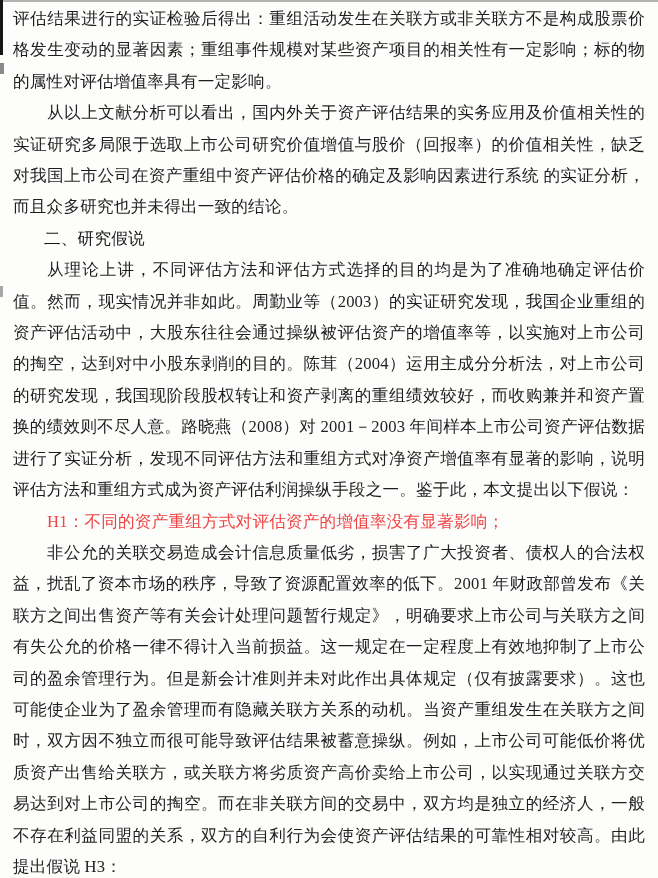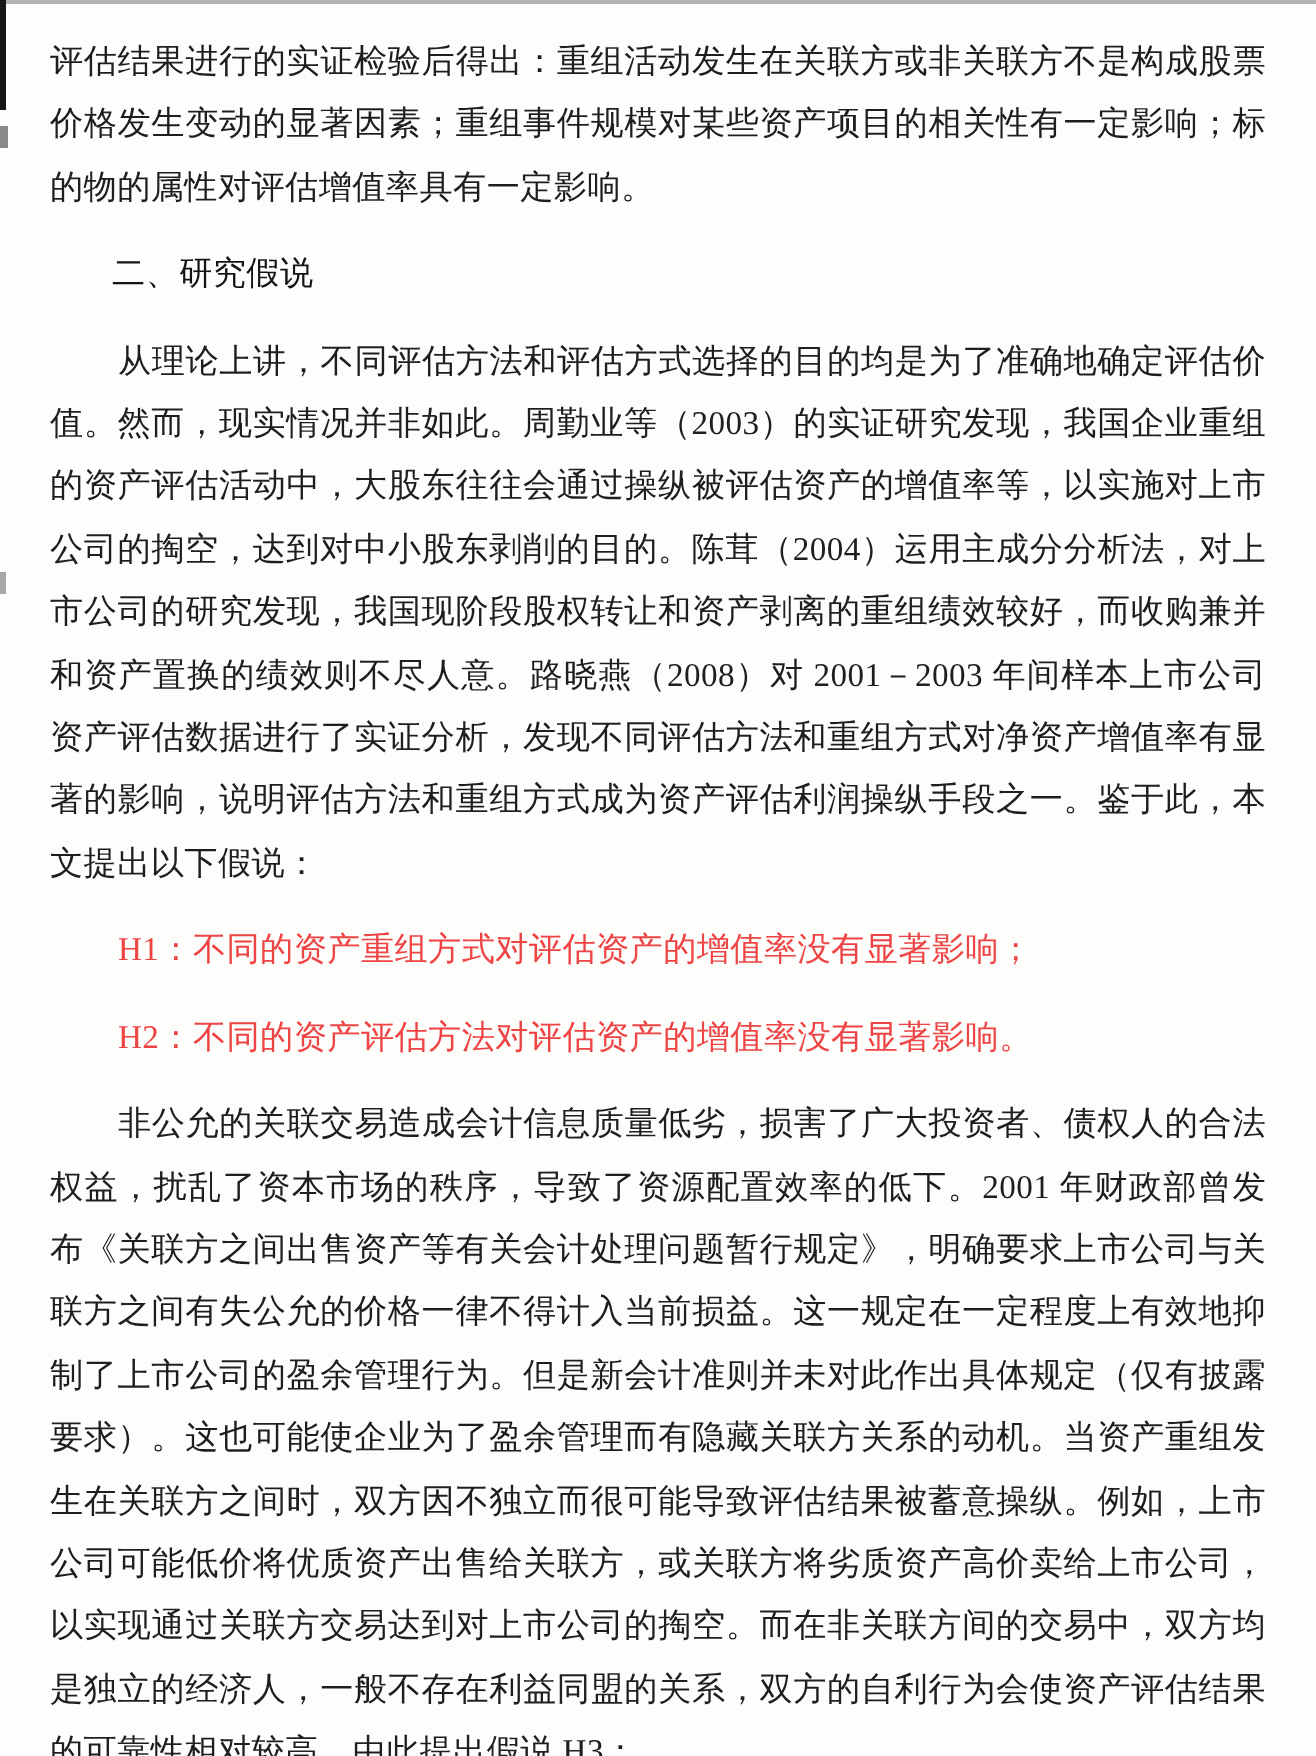--- a/index.html
+++ b/index.html
@@ -16,21 +16,21 @@
     font-family: "Liberation Serif", "DejaVu Serif", serif;
     color: #1e1e1e;
   }
   .content {
     position: absolute;
     left: 13px;
     top: 3px;
     width: 632px;
   }
   .content p, .content h2 {
-    margin: 12px;
+    margin: 0;
     font-size: 16.6px;
     line-height: 31.4px;
     text-align: justify;
     text-justify: inter-ideograph;
     font-weight: 400;
     letter-spacing: 0.2px;
     word-break: break-all;
   }
   .para-indent {
     text-indent: 34px;
@@ -76,20 +76,20 @@
 
 <div class="page">
 
   <div class="artifact artifact-top-line"></div>
   <div class="artifact artifact-left-bar"></div>
   <div class="artifact artifact-left-tick-1"></div>
   <div class="artifact artifact-left-tick-2"></div>
 
   <div class="content">
     <p>评估结果进行的实证检验后得出：重组活动发生在关联方或非关联方不是构成股票价格发生变动的显著因素；重组事件规模对某些资产项目的相关性有一定影响；标的物的属性对评估增值率具有一定影响。</p>
+    <p class="para-indent">从以上文献分析可以看出，国内外关于资产评估结果的实务应用及价值相关性的实证研究多局限于选取上市公司研究价值增值与股价（回报率）的价值相关性，缺乏对我国上市公司在资产重组中资产评估价格的确定及影响因素进行系统 的实证分析，而且众多研究也并未得出一致的结论。</p>
     <h2 class="section-heading">二、研究假说</h2>
     <p class="para-indent">从理论上讲，不同评估方法和评估方式选择的目的均是为了准确地确定评估价值。然而，现实情况并非如此。周勤业等（2003）的实证研究发现，我国企业重组的资产评估活动中，大股东往往会通过操纵被评估资产的增值率等，以实施对上市公司的掏空，达到对中小股东剥削的目的。陈茸（2004）运用主成分分析法，对上市公司的研究发现，我国现阶段股权转让和资产剥离的重组绩效较好，而收购兼并和资产置换的绩效则不尽人意。路晓燕（2008）对 2001－2003 年间样本上市公司资产评估数据进行了实证分析，发现不同评估方法和重组方式对净资产增值率有显著的影响，说明评估方法和重组方式成为资产评估利润操纵手段之一。鉴于此，本文提出以下假说：</p>
     <p class="hypothesis">H1：不同的资产重组方式对评估资产的增值率没有显著影响；</p>
-    <p class="hypothesis">H2：不同的资产评估方法对评估资产的增值率没有显著影响。</p>
     <p class="para-indent">非公允的关联交易造成会计信息质量低劣，损害了广大投资者、债权人的合法权益，扰乱了资本市场的秩序，导致了资源配置效率的低下。2001 年财政部曾发布《关联方之间出售资产等有关会计处理问题暂行规定》，明确要求上市公司与关联方之间有失公允的价格一律不得计入当前损益。这一规定在一定程度上有效地抑制了上市公司的盈余管理行为。但是新会计准则并未对此作出具体规定（仅有披露要求）。这也可能使企业为了盈余管理而有隐藏关联方关系的动机。当资产重组发生在关联方之间时，双方因不独立而很可能导致评估结果被蓄意操纵。例如，上市公司可能低价将优质资产出售给关联方，或关联方将劣质资产高价卖给上市公司，以实现通过关联方交易达到对上市公司的掏空。而在非关联方间的交易中，双方均是独立的经济人，一般不存在利益同盟的关系，双方的自利行为会使资产评估结果的可靠性相对较高。由此提出假说 H3：</p>
   </div>
 
 </div>
 
 </body></html>

